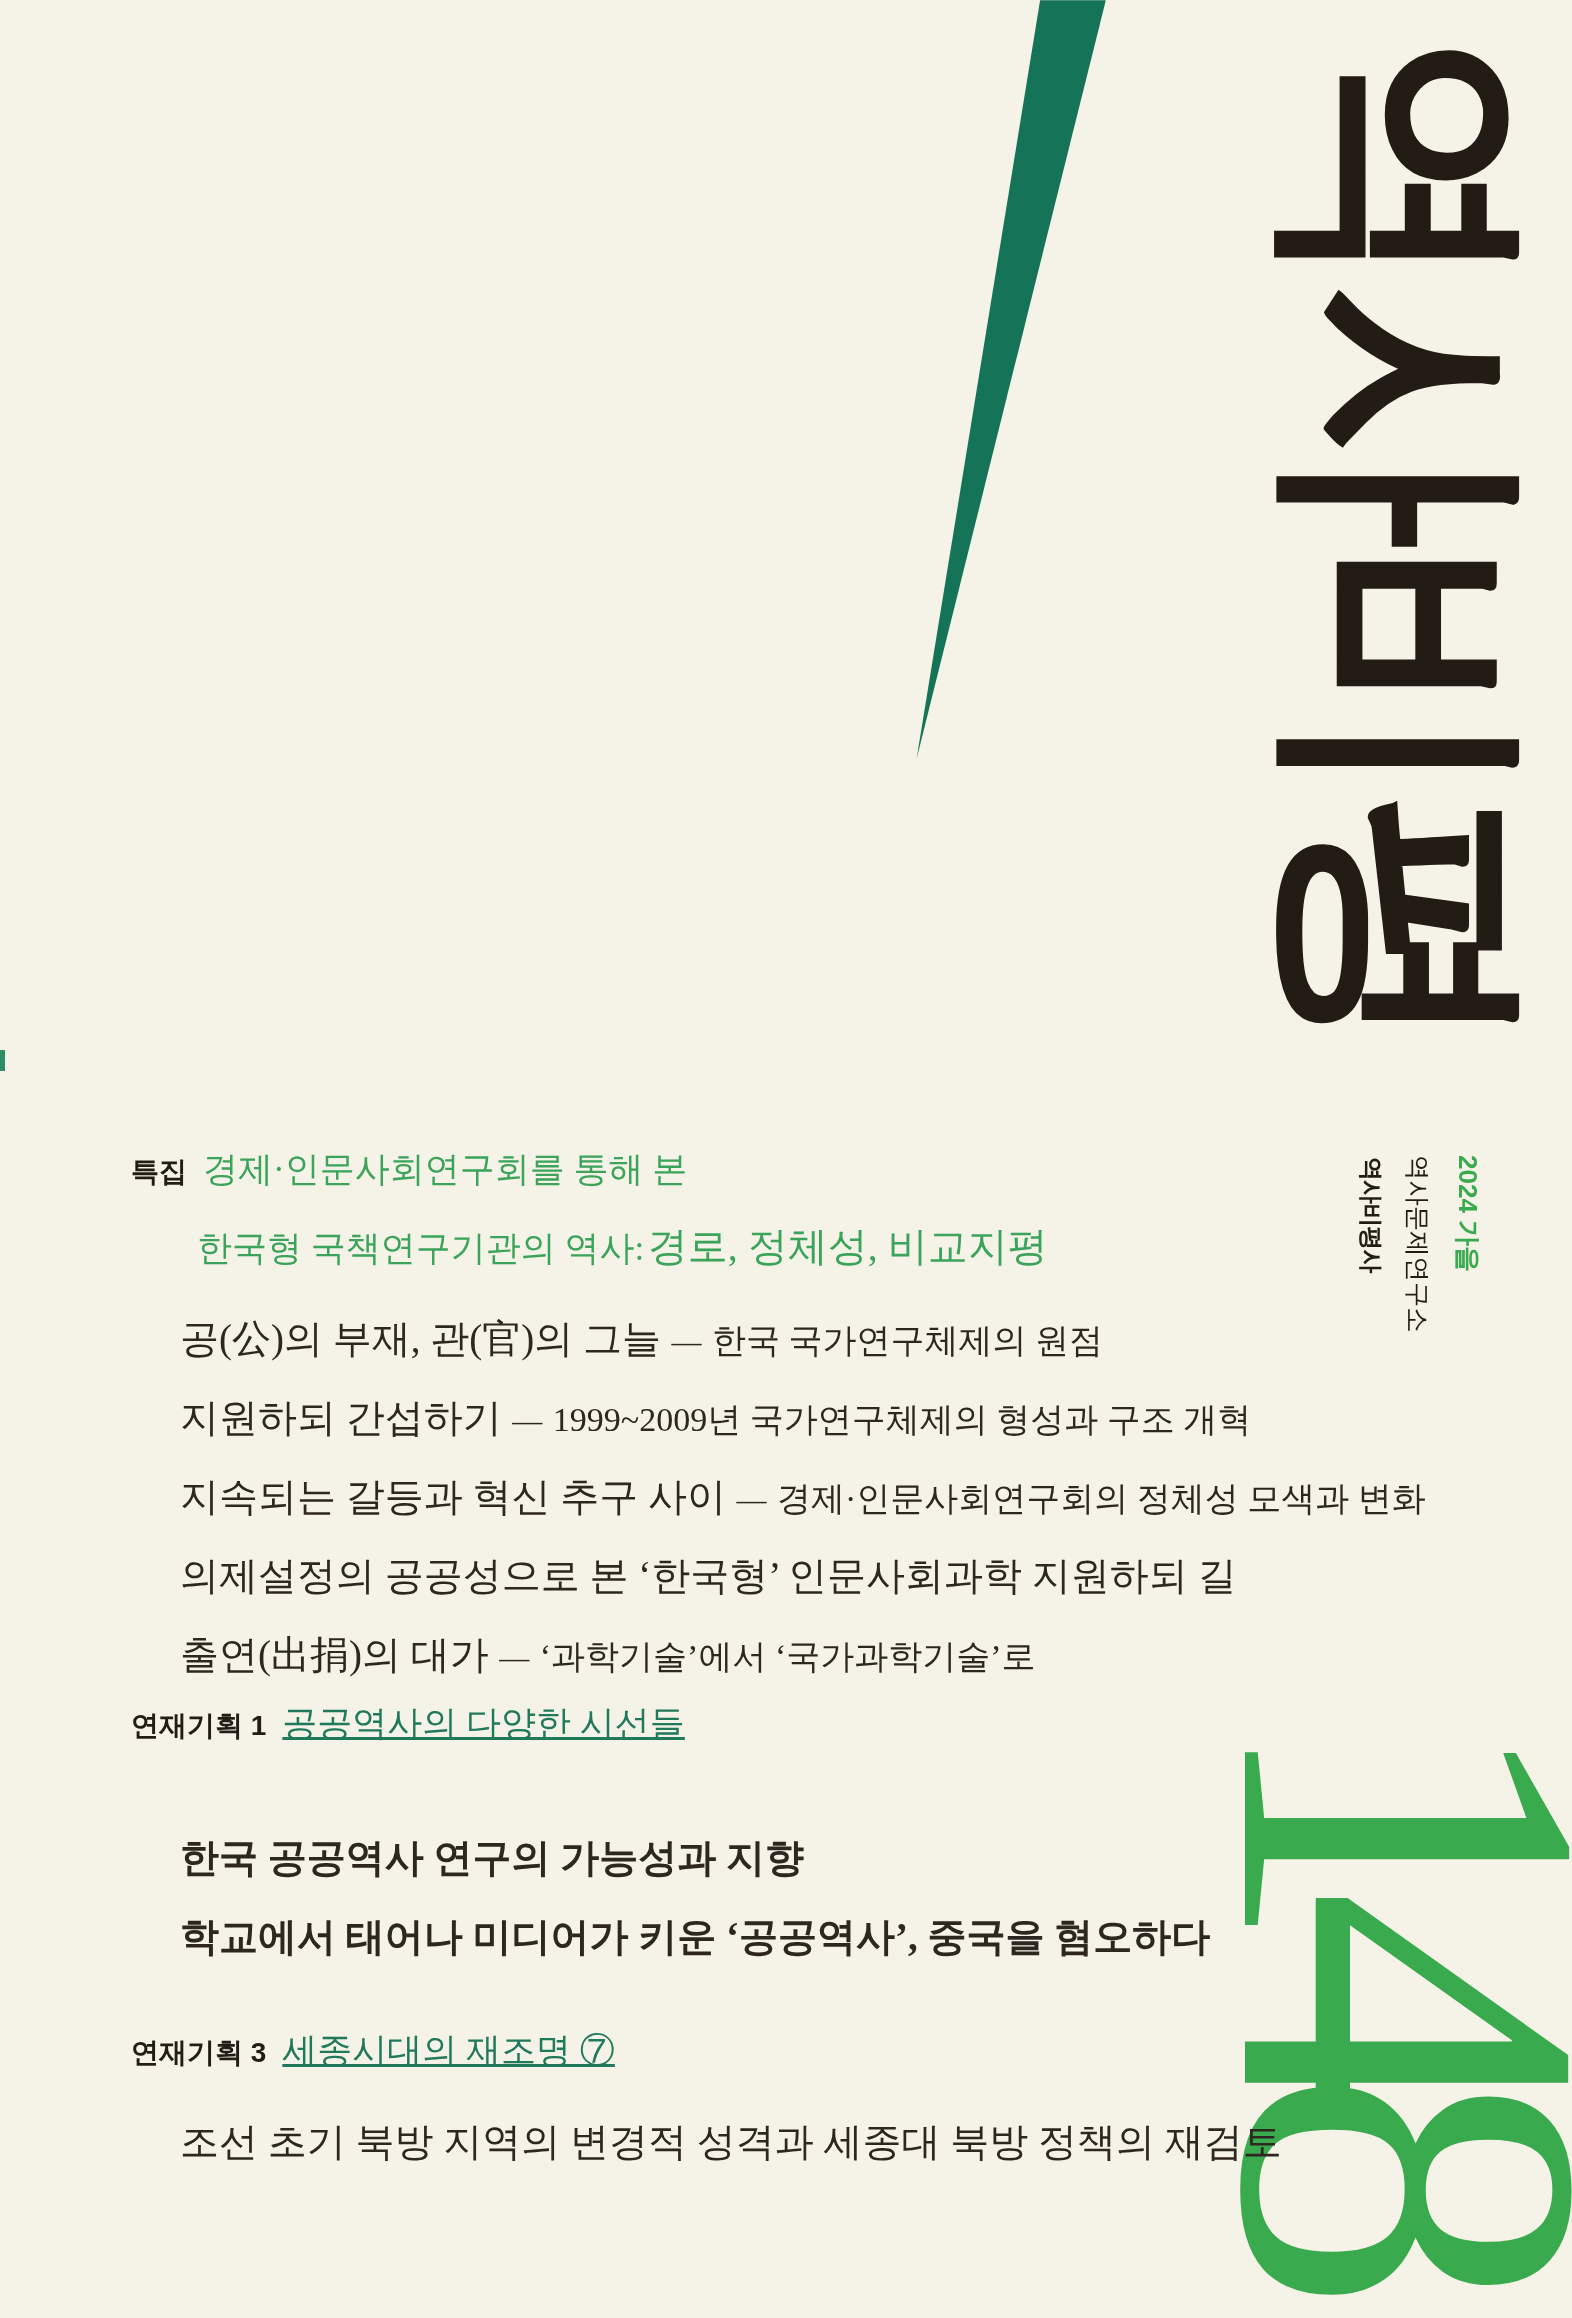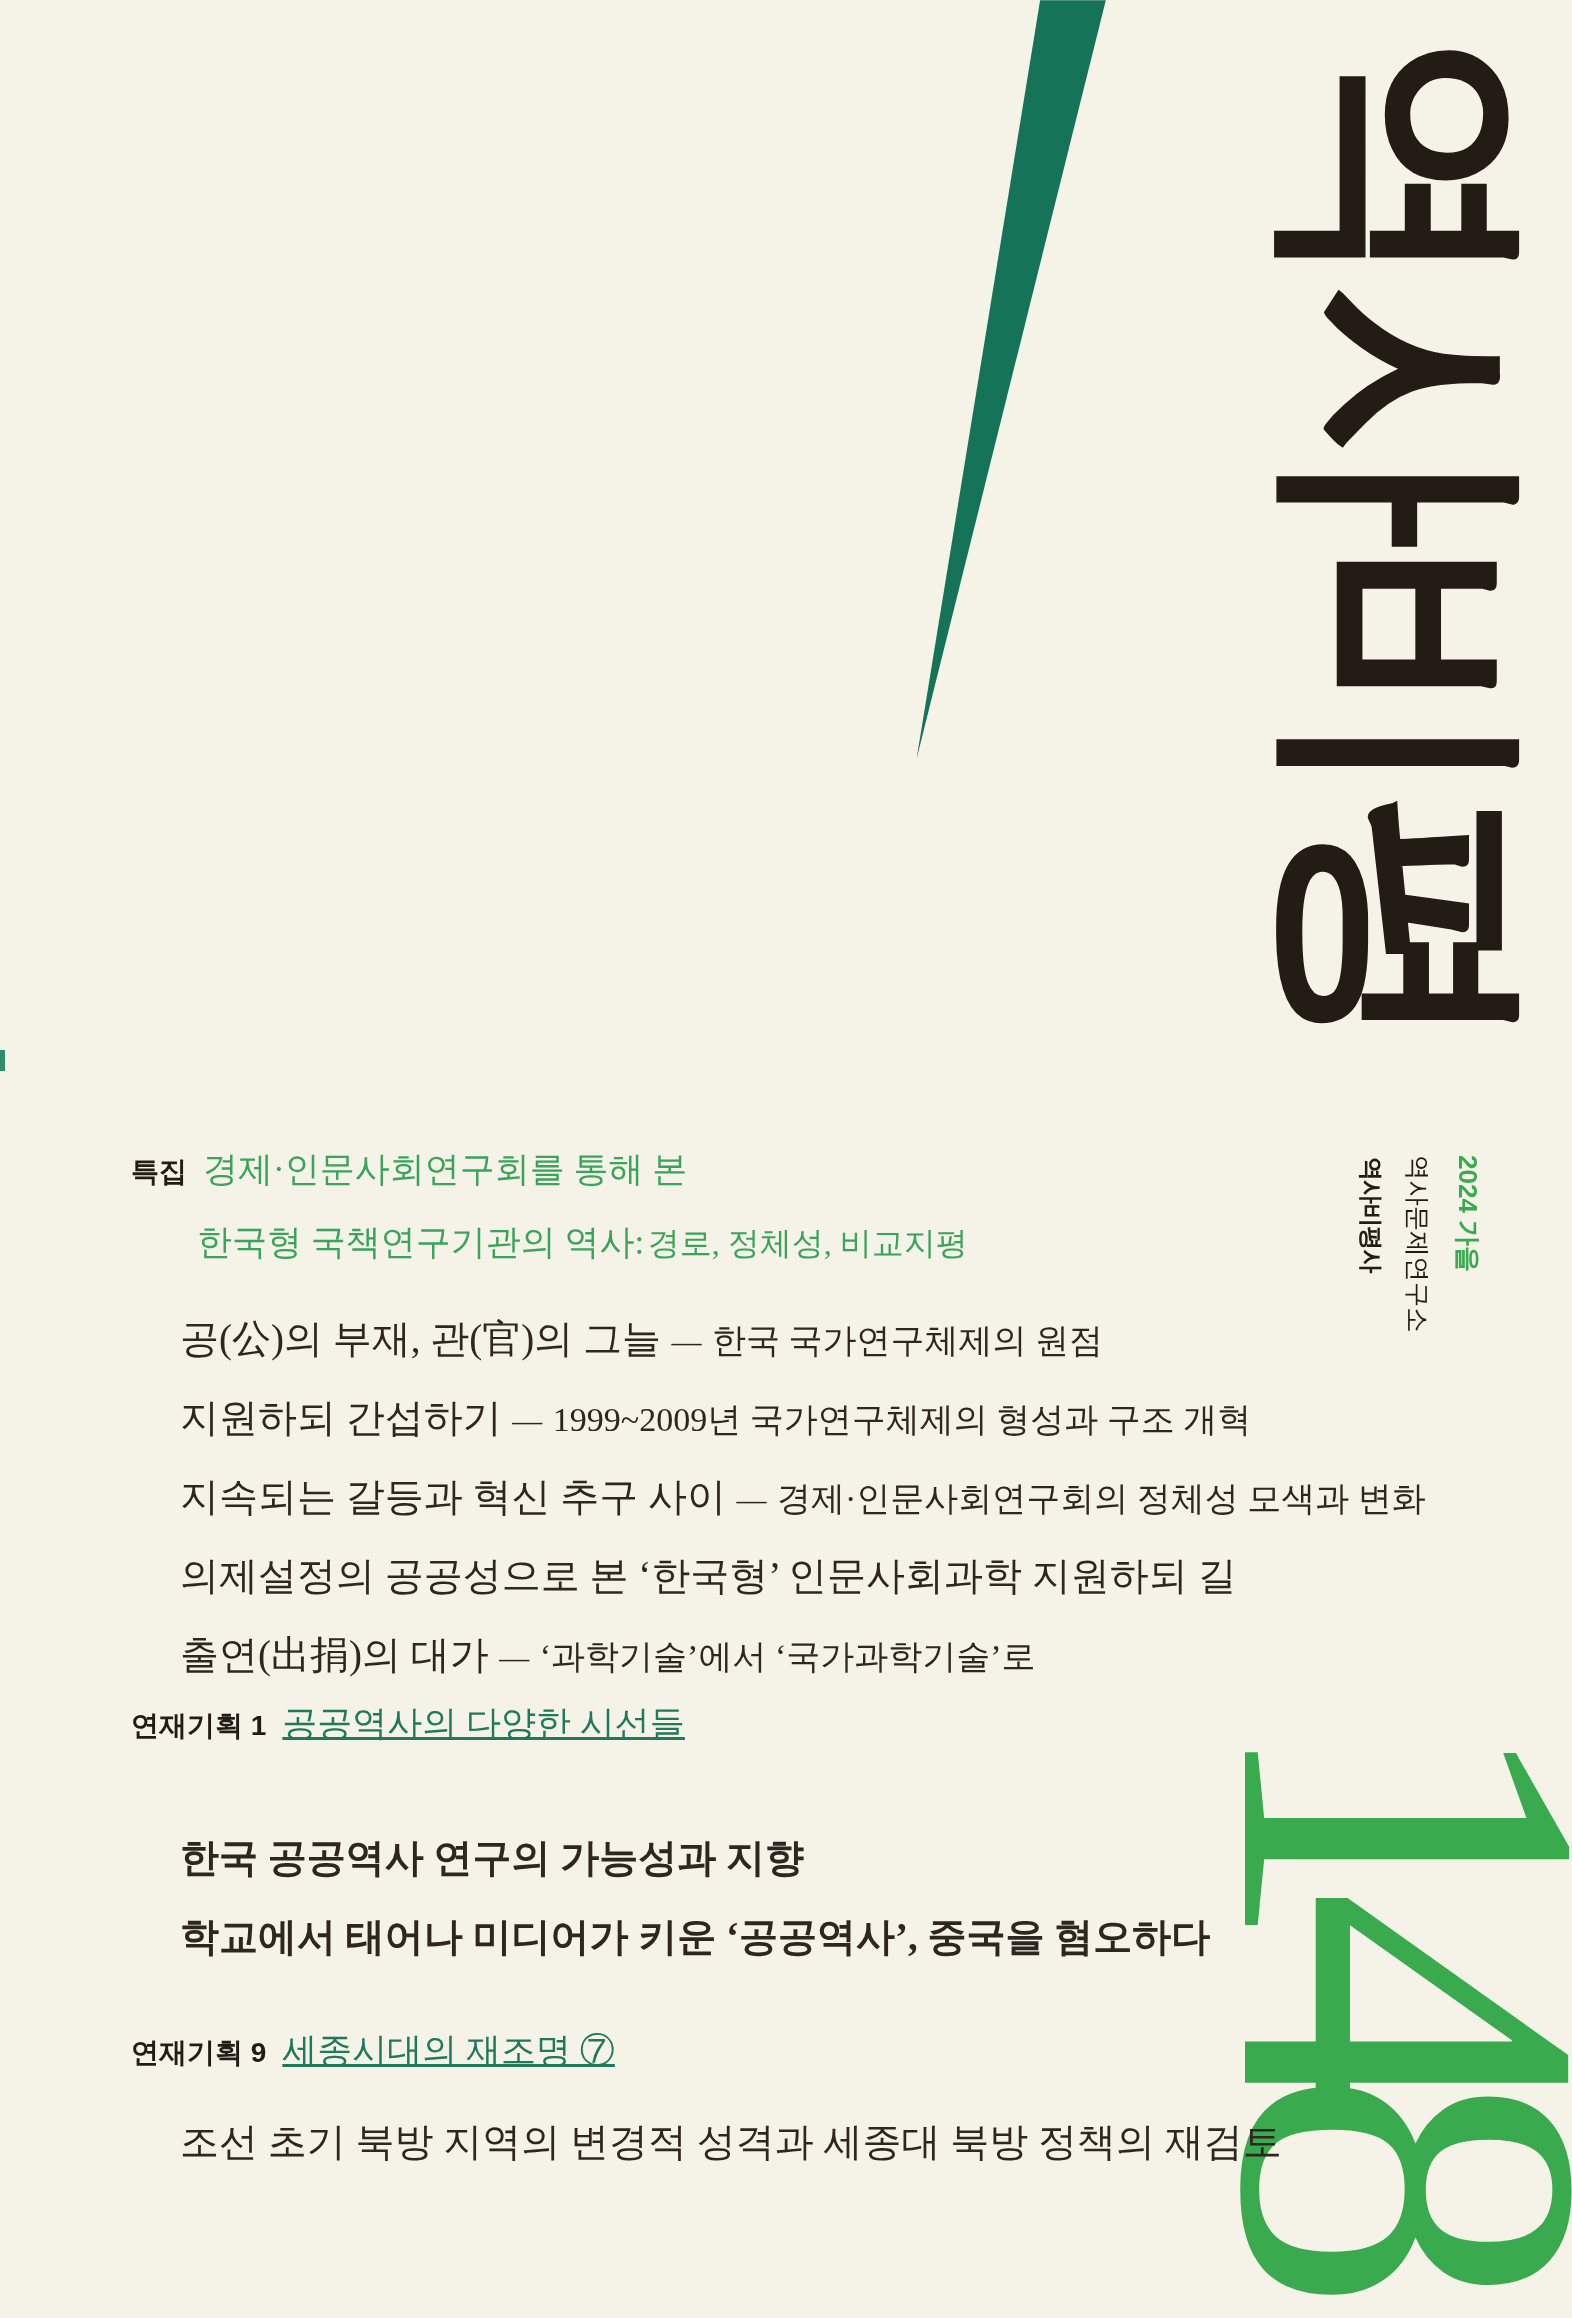--- a/index.html
+++ b/index.html
@@ -34,21 +34,21 @@
   
   .sec-head{position:absolute; display:flex; align-items:baseline; white-space:nowrap;}
   .sec-label{font-family:"Liberation Sans","DejaVu Sans",sans-serif;
              font-weight:700; font-size:28px; color:var(--ink); margin-right:16px;}
   .sec-title{font-size:35px;}
   .feature-head{left:131px; top:1146px; display:block;}
   .feature-head .row1{display:flex; align-items:baseline;}
   .feature-head .row2{margin-left:66px; margin-top:26px;}
   .feature-green{color:var(--feature-green);}
   .serial-green{color:var(--serial-green);text-decoration:underline;}
-  .title-small{font-size:32px;}
+  .title-small{font-size:40px;}
   .articles{position:absolute; left:180px;}
   .articles-a{top:1319px;}
   .articles-b{top:1838px;font-weight:bold;}
   .articles-c{top:2122px;}
   .article{height:79px; font-size:39px; line-height:39px; white-space:nowrap; color:var(--text);}
   .article .sub{font-size:34px;}
   .article .dash{font-size:30px; padding:0 10.5px;}
 </style>
 </head>
 <body>
@@ -106,21 +106,21 @@
   <div class="articles articles-b">
     <div class="article">
       <span>한국 공공역사 연구의 가능성과 지향</span>
     </div>
     <div class="article">
       <span>학교에서 태어나 미디어가 키운 ‘공공역사’, 중국을 혐오하다</span>
     </div>
   </div>
 
   <div class="sec-head" style="left:131px; top:2027px;">
-    <span class="sec-label">연재기획 9</span>
+    <span class="sec-label">연재기획 3</span>
     <span class="sec-title serial-green">세종시대의 재조명 ⑦</span>
   </div>
 
   <div class="articles articles-c">
     <div class="article">
       <span>조선 초기 북방 지역의 변경적 성격과 세종대 북방 정책의 재검토</span>
     </div>
   </div>
 
 </div>

